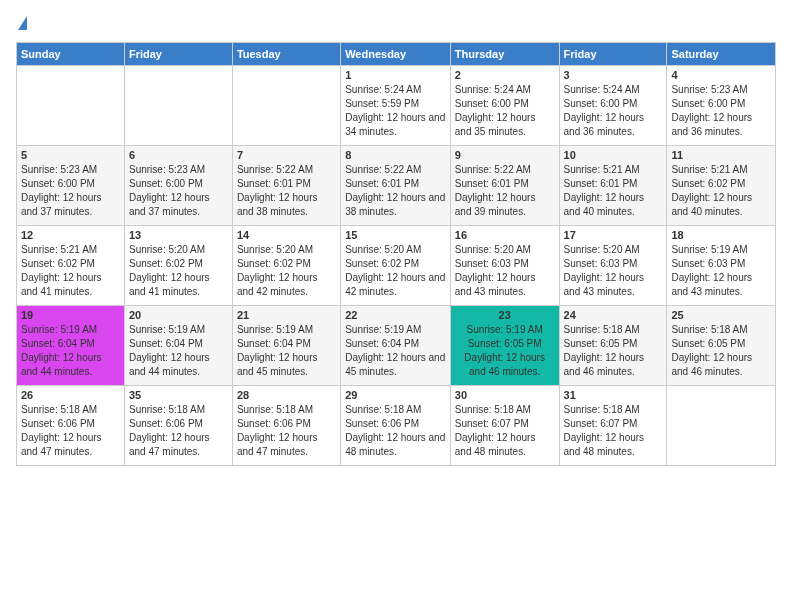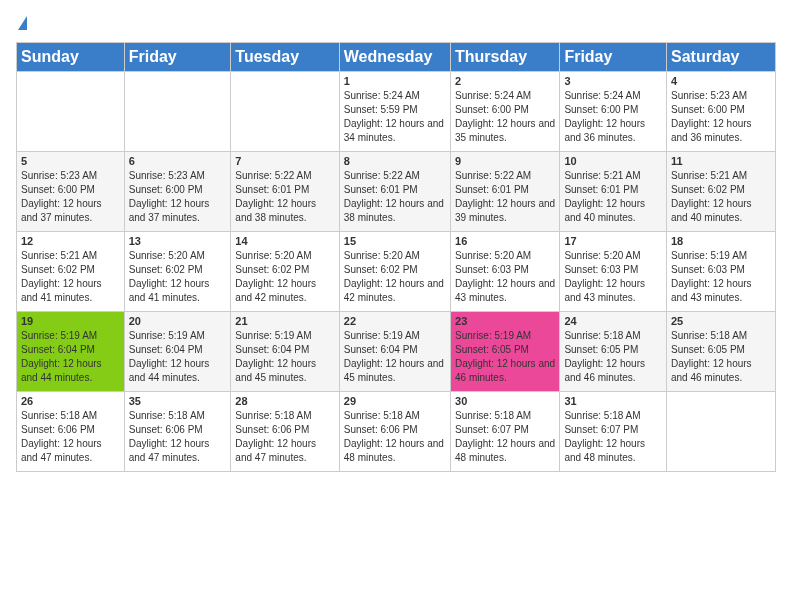--- a/index.html
+++ b/index.html
@@ -49,21 +49,21 @@
     .calendar {
       width: 100%;
       border-collapse: collapse;
       font-size: 10px;
     }
     .calendar th {
       background-color: #3a7dc9;
       color: #fff;
       padding: 5px 4px;
       text-align: left;
-      font-size: 16px;
+      font-size: 11px;
       font-weight: bold;
       border: 1px solid #ccc;
     }
     .calendar td {
       border: 1px solid #ccc;
       vertical-align: top;
       padding: 3px 4px;
       height: 80px;
       width: 113px;
       background: #fff;
@@ -227,21 +227,21 @@
 Daylight: 12 hours and 43 minutes.</div>
         </td>
         <td>
           <div class="day-num">18</div>
           <div class="day-info" style="white-space: pre-line;">Sunrise: 5:19 AM
 Sunset: 6:03 PM
 Daylight: 12 hours and 43 minutes.</div>
         </td>
       </tr>
       <tr>
-        <td style="background: #84cc16;">
+        <td style="background: #d946ef;">
           <div class="day-num">19</div>
           <div class="day-info" style="white-space: pre-line;">Sunrise: 5:19 AM
 Sunset: 6:04 PM
 Daylight: 12 hours and 44 minutes.</div>
         </td>
         <td style="background: rgb(245, 245, 245); margin-left: 10px;">
           <div class="day-num">20</div>
           <div class="day-info" style="white-space: pre-line;">Sunrise: 5:19 AM
 Sunset: 6:04 PM
 Daylight: 12 hours and 44 minutes.</div>
@@ -251,21 +251,21 @@
           <div class="day-info" style="white-space: pre-line;">Sunrise: 5:19 AM
 Sunset: 6:04 PM
 Daylight: 12 hours and 45 minutes.</div>
         </td>
         <td style="background: rgb(245, 245, 245); margin-left: 30px;">
           <div class="day-num">22</div>
           <div class="day-info" style="white-space: pre-line;">Sunrise: 5:19 AM
 Sunset: 6:04 PM
 Daylight: 12 hours and 45 minutes.</div>
         </td>
-        <td style="background: #ec4899;">
+        <td style="background: #14b8a6; text-align: center;">
           <div class="day-num">23</div>
           <div class="day-info" style="white-space: pre-line;">Sunrise: 5:19 AM
 Sunset: 6:05 PM
 Daylight: 12 hours and 46 minutes.</div>
         </td>
         <td style="background: rgb(245, 245, 245);">
           <div class="day-num">24</div>
           <div class="day-info" style="white-space: pre-line;">Sunrise: 5:18 AM
 Sunset: 6:05 PM
 Daylight: 12 hours and 46 minutes.</div>

